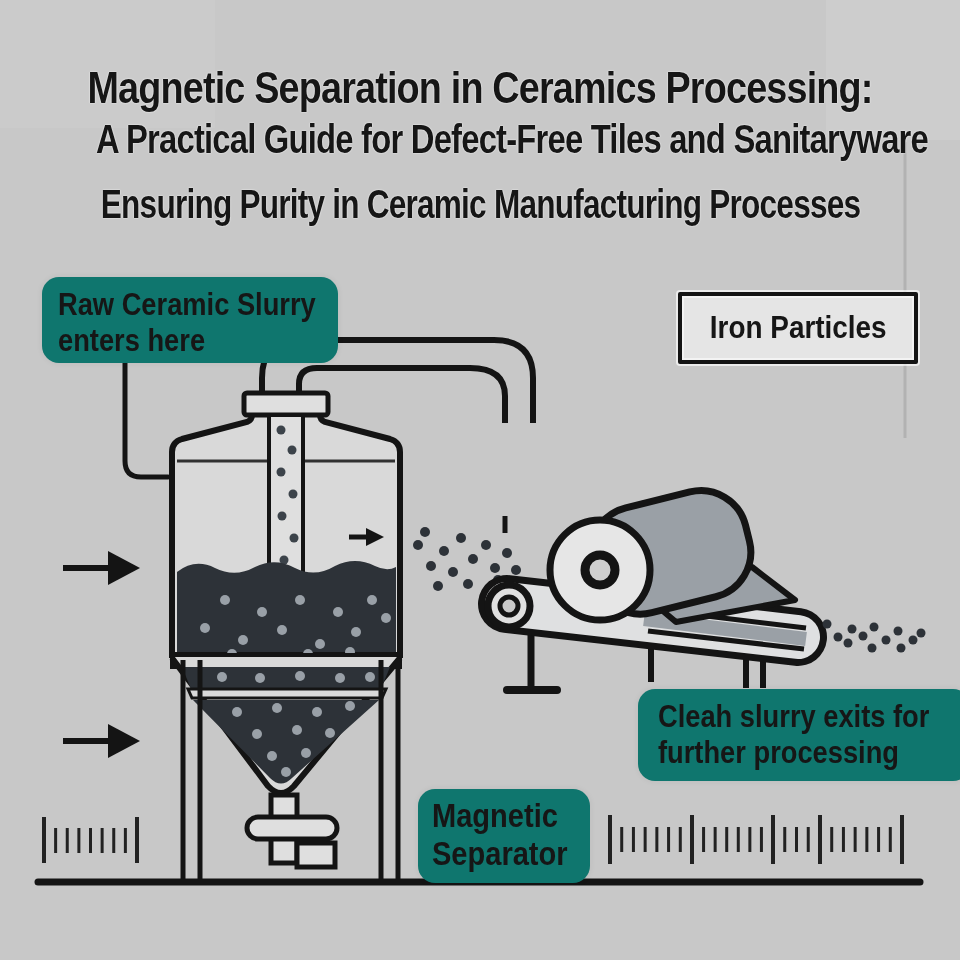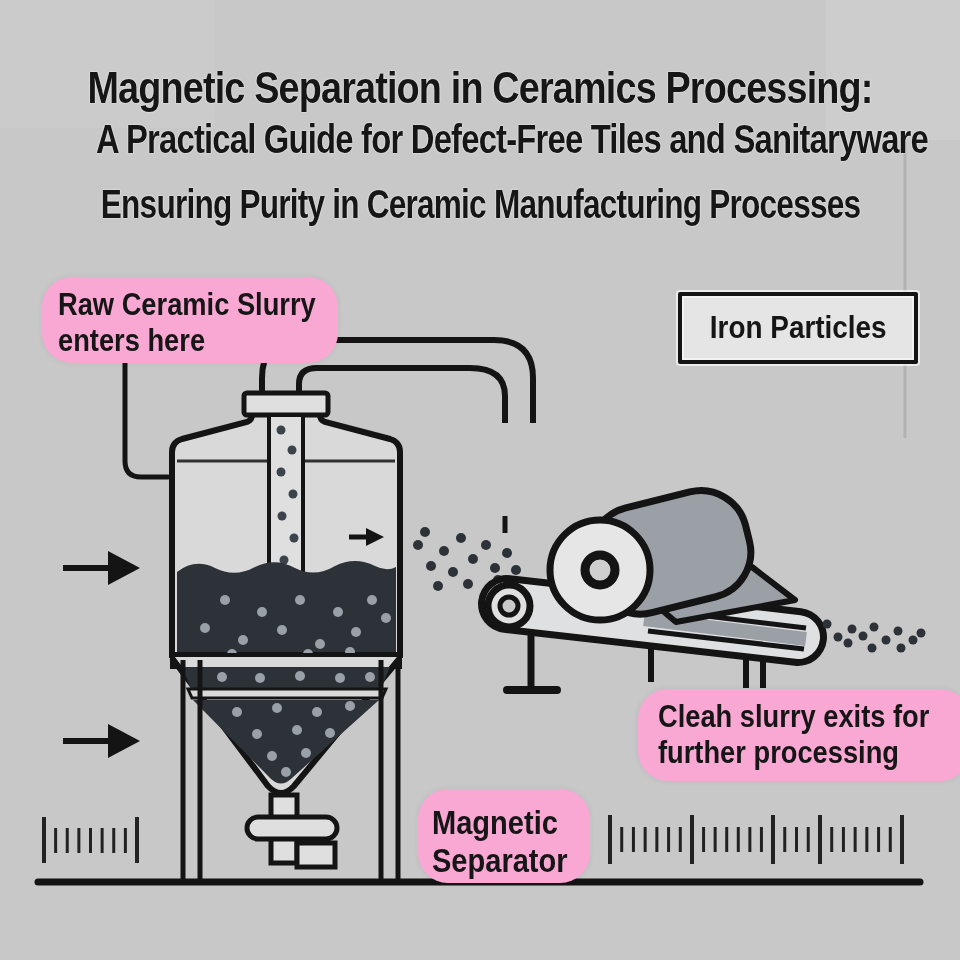--- a/index.html
+++ b/index.html
@@ -10,28 +10,28 @@
 
   
   .t-line{position:absolute;left:0;width:960px;text-align:center;font-weight:bold;
           color:#161616;white-space:nowrap;letter-spacing:-1px;
           text-shadow:0 0 2px rgba(255,255,255,.85), 0 0 1px rgba(255,255,255,.9);}
   .t1{top:62px;font-size:45px;transform:scaleX(.84);}
   .t2{top:116px;font-size:41px;transform:scaleX(.80);}
   .t3{top:182px;font-size:40px;transform:scaleX(.79);}
 
   
-  .callout{position:absolute;background:#f9a8d4;border-radius:30px;color:#161616;
+  .callout{position:absolute;background:#0f766e;border-radius:17px;color:#161616;
            font-weight:bold;font-size:31px;line-height:1.16;
            box-shadow:0 0 6px rgba(0,0,0,0.07);}
   .cond{transform:scaleX(.88);transform-origin:left center;white-space:nowrap;}
   .raw{left:42px;top:277px;width:296px;height:86px;padding:10px 0 0 16px;box-sizing:border-box;}
   .drum{left:466px;top:423px;width:364px;height:90px;padding:9px 0 0 20px;box-sizing:border-box;}
   .clean{left:600px;top:689px;width:332px;height:92px;padding:10px 0 0 20px;box-sizing:border-box;margin-left:38px;}
-  .sep{left:418px;top:789px;width:172px;height:94px;padding:15px 0 0 14px;box-sizing:border-box;font-size:33px;}
+  .sep{left:418px;top:789px;width:172px;height:94px;padding:8px 0 0 14px;box-sizing:border-box;font-size:33px;}
   .iron{left:678px;top:292px;width:232px;height:64px;background:#e5e5e5;border:4px solid #141414;
         border-radius:2px;display:flex;align-items:center;justify-content:center;
         box-shadow:0 0 0 2px rgba(255,255,255,.65), inset 0 0 0 2px rgba(255,255,255,.55);}
   .iron .cond{transform:scaleX(.9);transform-origin:center center;}
 </style>
 </head>
 <body>
 
 <div class="stage">
 

